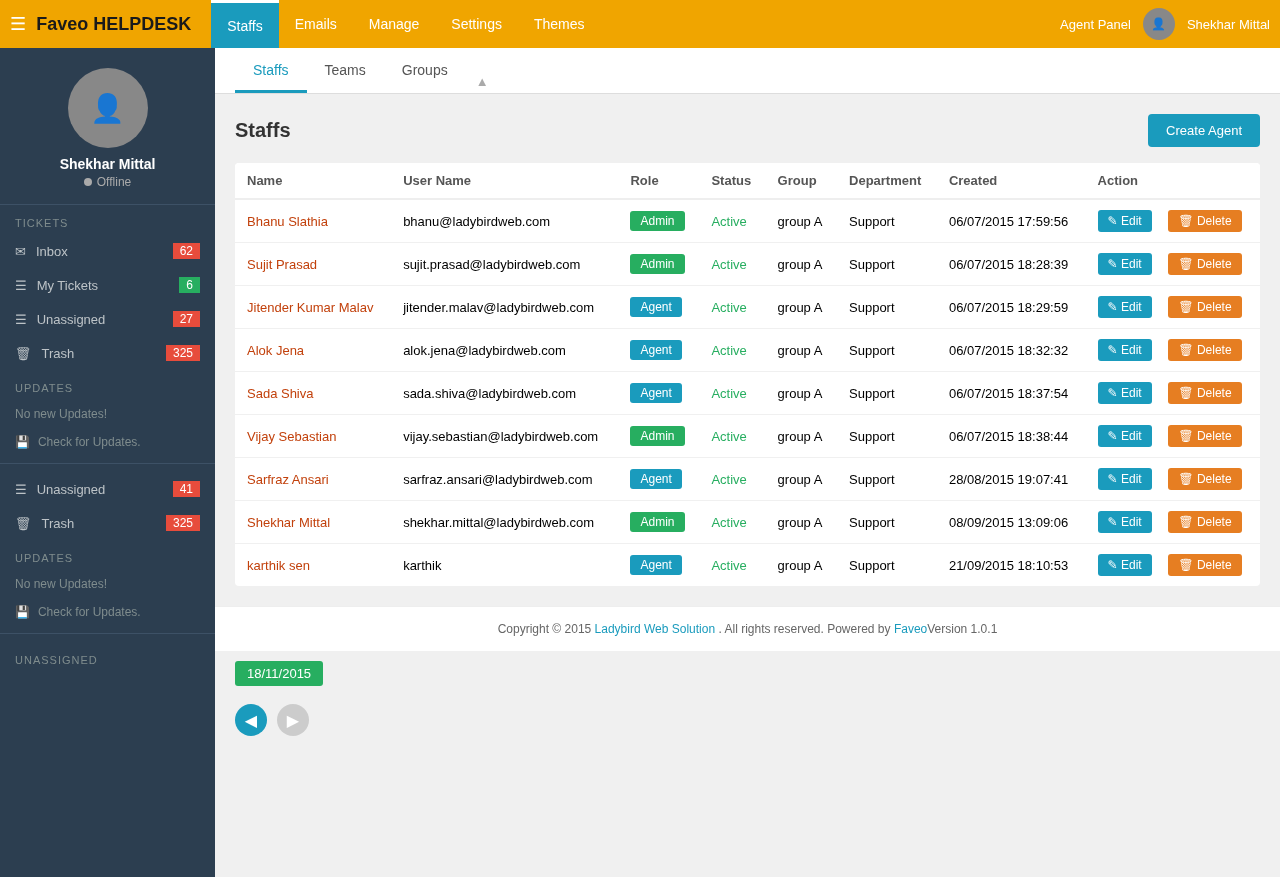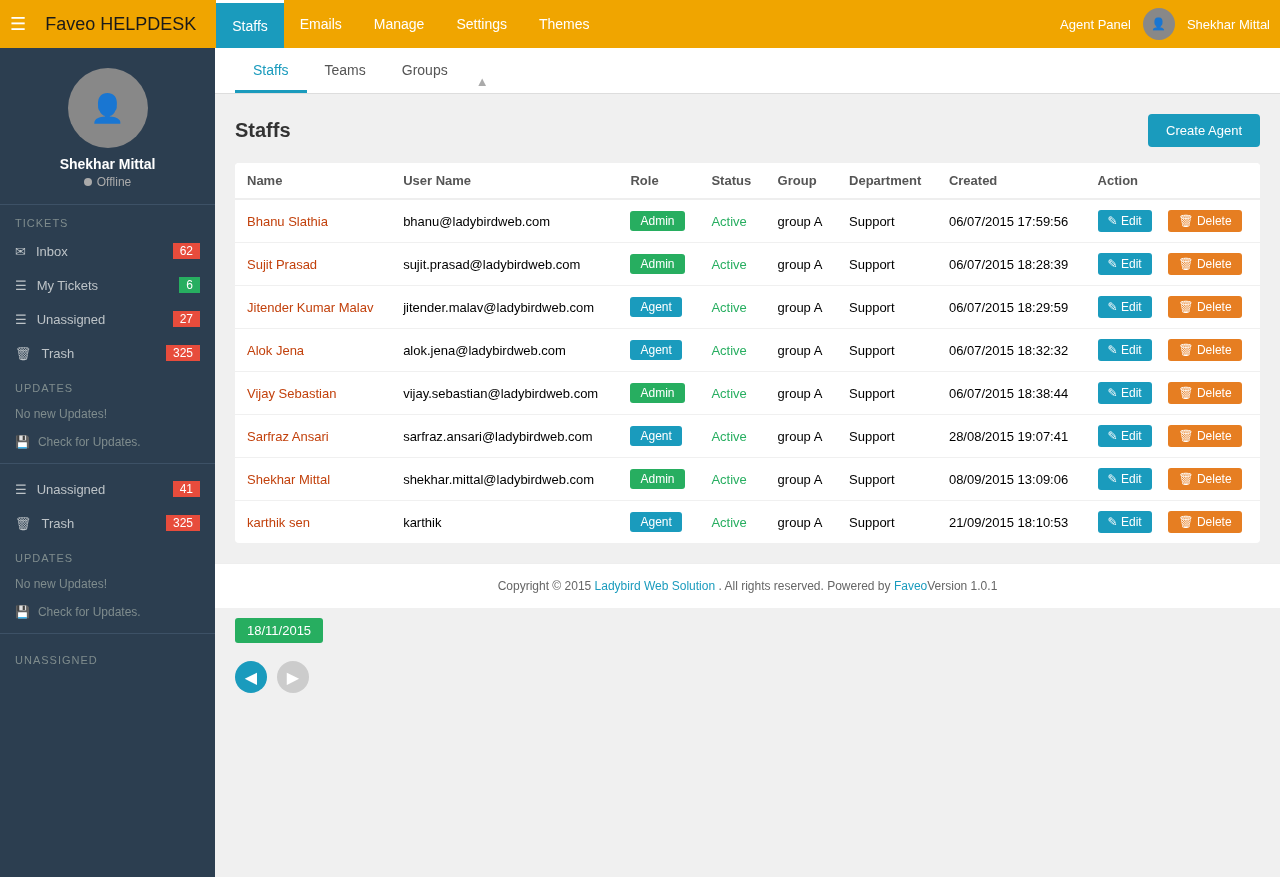--- a/index.html
+++ b/index.html
@@ -9,24 +9,23 @@
     .top-nav {
       background: #f0a500;
       display: flex;
       align-items: center;
       height: 48px;
       padding: 0 10px;
     }
     .brand {
       color: white;
       font-size: 18px;
-      font-weight: normal;
+      font-weight: bold;
       margin-right: 20px;
       white-space: nowrap;
-      margin-left: 9px;
     }
     .brand span { color: #1a1a1a; }
     .nav-menu-icon {
       color: white;
       font-size: 18px;
       margin-right: 10px;
       cursor: pointer;
     }
     .nav-links { display: flex; flex: 1; }
     .nav-link {
@@ -519,20 +518,39 @@
       <td>group A</td>
       <td>Support</td>
       <td>06/07/2015 18:32:32</td>
       <td>
         <button class="btn-edit">✎ Edit</button>
         <button class="btn-delete">🗑 Delete</button>
       </td>
     </tr>
             <tr>
       <td>
+        <a class="name-link" href="#">Sada Shiva</a>
+      </td>
+      <td>sada.shiva@ladybirdweb.com</td>
+      <td>
+        <span class="role-badge role-agent">Agent</span>
+      </td>
+      <td>
+        <span class="status-active">Active</span>
+      </td>
+      <td>group A</td>
+      <td>Support</td>
+      <td>06/07/2015 18:37:54</td>
+      <td>
+        <button class="btn-edit">✎ Edit</button>
+        <button class="btn-delete">🗑 Delete</button>
+      </td>
+    </tr>
+            <tr>
+      <td>
         <a class="name-link" href="#">Vijay Sebastian</a>
       </td>
       <td>vijay.sebastian@ladybirdweb.com</td>
       <td>
         <span class="role-badge role-admin">Admin</span>
       </td>
       <td>
         <span class="status-active">Active</span>
       </td>
       <td>group A</td>

